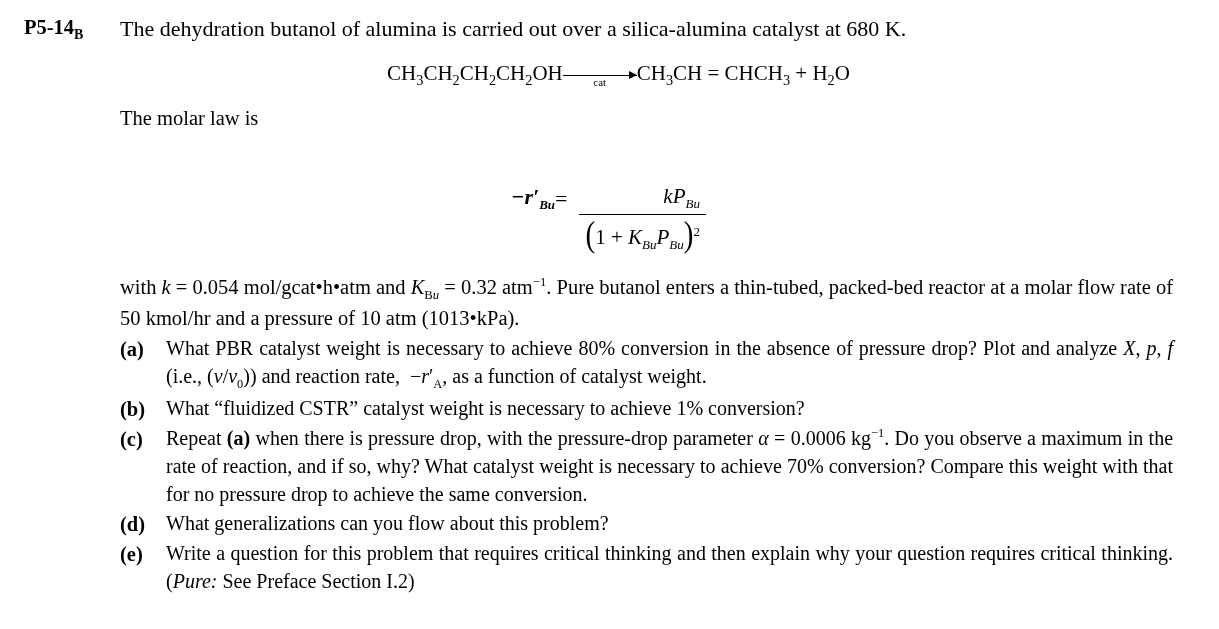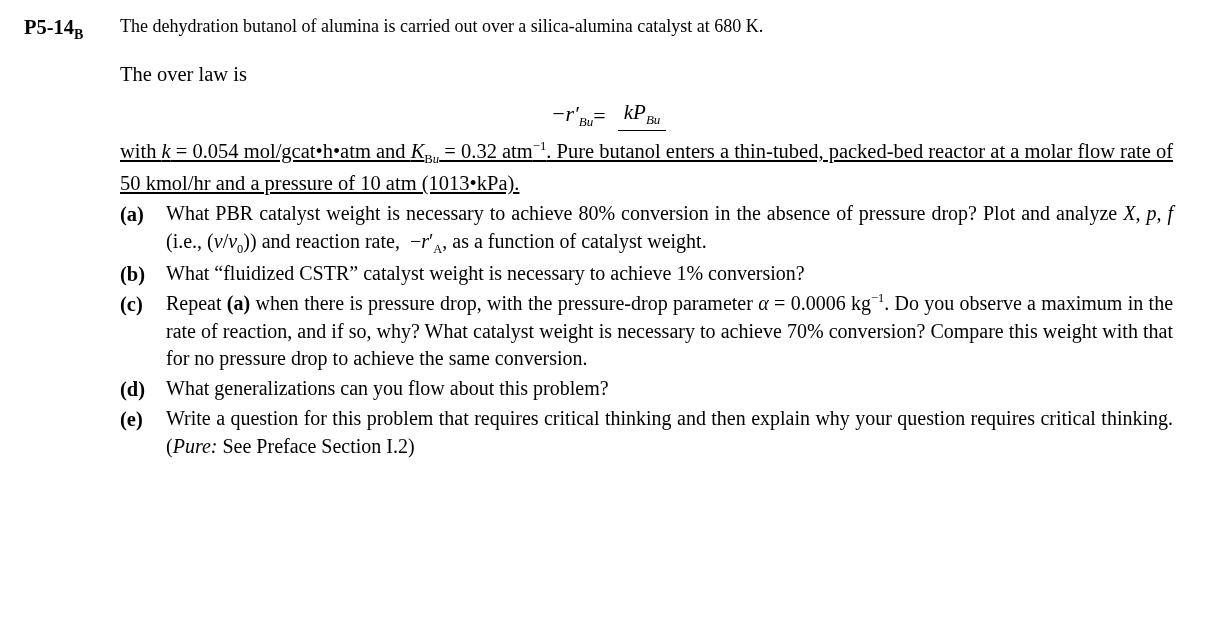--- a/index.html
+++ b/index.html
@@ -31,21 +31,21 @@
     width: 96px;
     flex: 0 0 96px;
     white-space: nowrap;
     line-height: 1.35;
   }
   .problem-label .sub {
     font-size: 14px;
     vertical-align: sub;
   }
   .intro-text {
-    font-size: 18px;
+    font-size: 22px;
     line-height: 1.35;
     flex: 1;
   }
   .body-block {
     margin-left: 96px;
     font-size: 20.5px;
     line-height: 1.38;
     text-align: justify;
   }
   .equation-line {
@@ -106,34 +106,36 @@
     margin-top: 14px;
     display: flex;
     justify-content: center;
     align-items: center;
     margin-left: 20px;
   }
   .lhs {
     font-style: italic;
     font-size: 22px;
     display: inline-block;
+    font-weight: bold;
   }
   .lhs .subsc {
     font-size: 13px;
     vertical-align: sub;
     font-style: italic;
   }
   .eqsign {
     font-size: 22px;
     margin-right: 12px;
   }
   .frac {
     display: inline-block;
     text-align: right;
     vertical-align: middle;
+    margin-top: 40px;
   }
   .frac .num {
     padding: 0 6px 2px 6px;
     border-bottom: 1.3px solid #000;
     font-size: 21px;
     font-style: italic;
   }
   .frac .den {
     padding: 3px 6px 0 6px;
     font-size: 21px;
@@ -151,22 +153,21 @@
     font-size: 1.38em;
     font-style: normal;
     display: inline-block;
     transform: scaleY(1.25);
   }
   .italic { font-style: italic; }
   .sub-small { font-size: 0.62em; vertical-align: sub; }
   .sup-small { font-size: 0.62em; vertical-align: super; }
 
   .with-line {
-    margin-top: 6px;
-    text-decoration: underline;
+    margin-top: 19px;
   }
   .items {
     margin-top: 3px;
   }
   .item {
     display: flex;
     align-items: flex-start;
     margin-top: 2px;
   }
   .item-label {
@@ -186,28 +187,32 @@
 </head>
 <body>
 
 <div class="page">
 
   <div class="problem-row">
     <div class="problem-label"><span>P5-14</span><span class="sub">B</span></div>
     <div class="intro-text">The dehydration butanol of alumina is carried out over a silica-alumina catalyst at 680 K.</div>
   </div>
 
-
-  <div class="rate-law-label">The over law is</div>
+  <div class="equation-line">
+    <span class="chem">CH<span class="sub">3</span>CH<span class="sub">2</span>CH<span class="sub">2</span>CH<span class="sub">2</span>OH</span><span class="arrow-wrap"><span class="arrow-line"></span><span class="arrow-head"></span><span class="arrow-label">cat</span></span><span class="chem">CH<span class="sub">3</span>CH = CHCH<span class="sub">3</span> + H<span class="sub">2</span>O</span>
+  </div>
+
+  <div class="rate-law-label">The molar law is</div>
 
   <div class="rate-eq">
     <span class="lhs">−<span class="italic">r</span>′<span class="subsc">B<span class="italic">u</span></span></span>
     <span class="eqsign">=</span>
     <span class="frac">
       <div class="num"><span class="italic">k</span><span class="italic">P</span><span class="sub">B<span class="italic">u</span></span></div>
+      <div class="den"><span class="paren-big">(</span>1 + <span class="italic">K</span><span class="sub">B<span class="italic">u</span></span><span class="italic">P</span><span class="sub">B<span class="italic">u</span></span><span class="paren-big">)</span><span class="sup">2</span></div>
     </span>
   </div>
 
   <div class="body-block with-line">
     <span>with <span class="italic">k</span> = 0.054 mol/gcat•h•atm and <span class="italic">K</span><span class="sub-small">B<span class="italic">u</span></span> = 0.32 atm<span class="sup-small">−1</span>. Pure butanol enters a thin-tubed, packed-bed reactor at a molar flow rate of 50 kmol/hr and a pressure of 10 atm (1013•kPa).</span>
   </div>
 
   <div class="body-block items">
 
     <div class="item">

